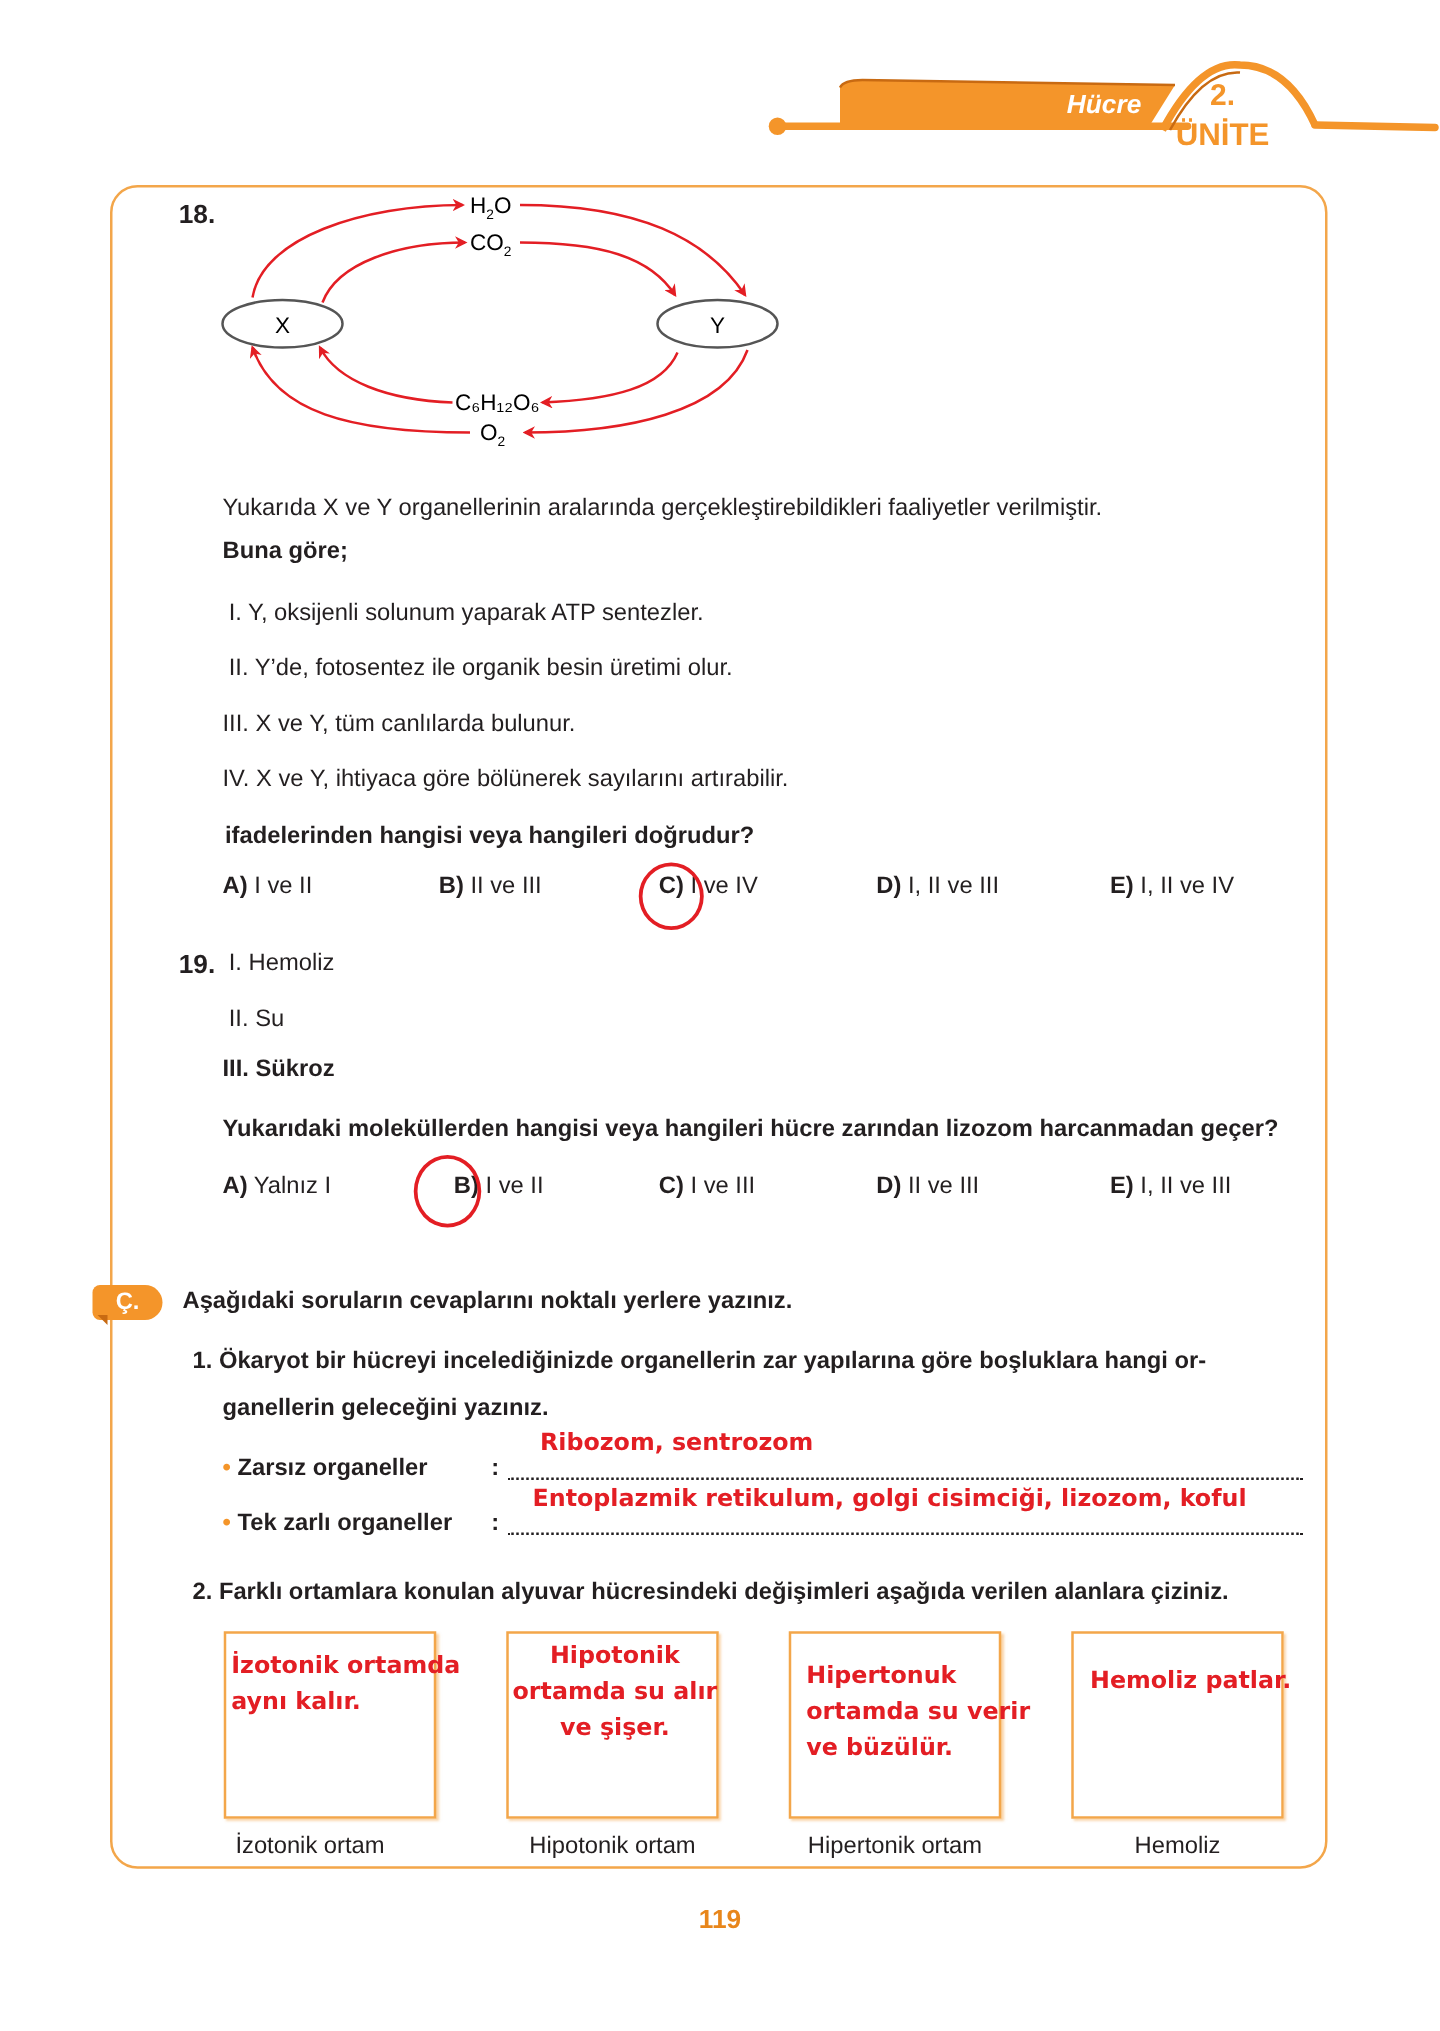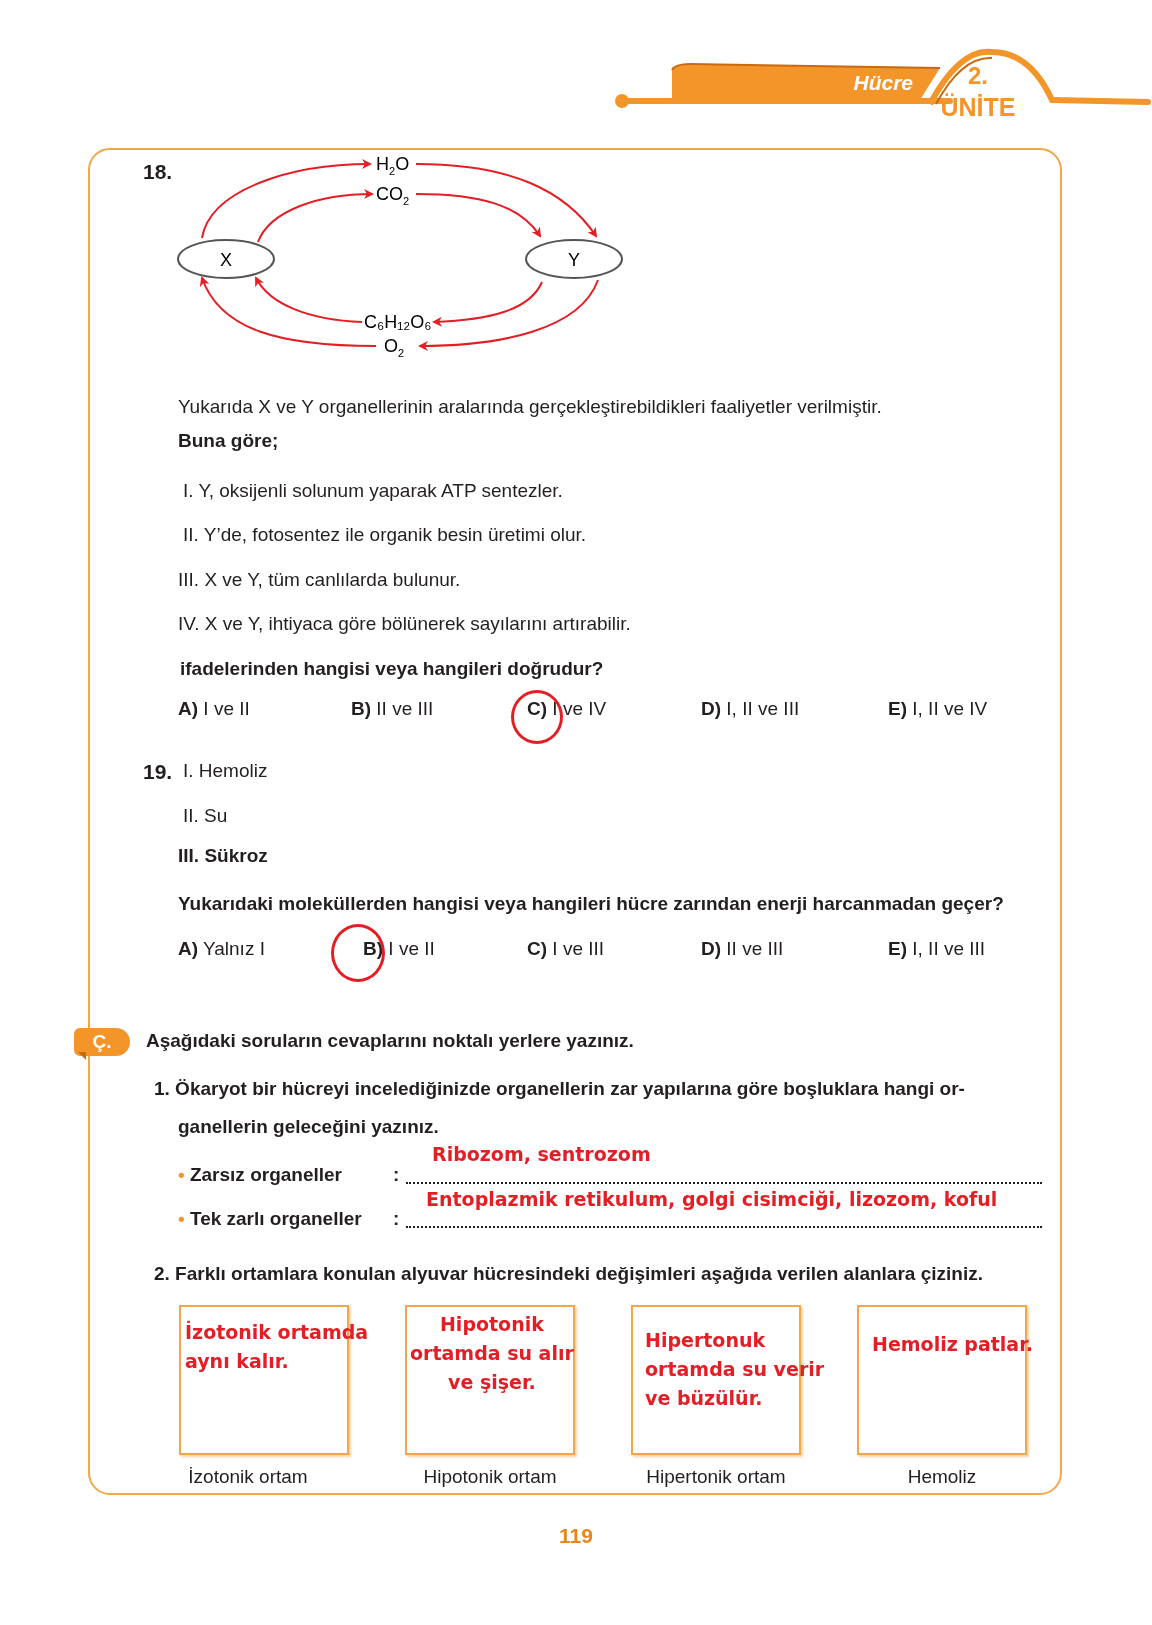--- a/index.html
+++ b/index.html
@@ -104,21 +104,21 @@
 <div class="abs txt" style="left:351px;top:698px;"><span class="ans-label">B)</span> <span>II ve III</span></div>
 <div class="abs txt" style="left:527px;top:698px;"><span class="ans-label">C)</span> <span>I ve IV</span></div>
 <div class="abs txt" style="left:701px;top:698px;"><span class="ans-label">D)</span> <span>I, II ve III</span></div>
 <div class="abs txt" style="left:888px;top:698px;"><span class="ans-label">E)</span> <span>I, II ve IV</span></div>
 <div class="circle-mark" style="left:511px;top:690px;width:52px;height:54px;"></div>
 
 <div class="abs qnum" style="left:143px;top:760px;">19.</div>
 <div class="abs txt" style="left:183px;top:760px;">I. Hemoliz</div>
 <div class="abs txt" style="left:183px;top:805px;">II. Su</div>
 <div class="abs txt" style="left:178px;top:845px;font-weight:bold;">III. Sükroz</div>
-<div class="abs txt bold" style="left:178px;top:893px;">Yukarıdaki moleküllerden hangisi veya hangileri hücre zarından enerji harcanmadan geçer?</div>
+<div class="abs txt bold" style="left:178px;top:893px;">Yukarıdaki moleküllerden hangisi veya hangileri hücre zarından lizozom harcanmadan geçer?</div>
 
 <div class="abs txt" style="left:178px;top:938px;"><span class="ans-label">A)</span> <span>Yalnız I</span></div>
 <div class="abs txt" style="left:339px;top:938px;margin-left:24px;"><span class="ans-label">B)</span> <span>I ve II</span></div>
 <div class="abs txt" style="left:527px;top:938px;"><span class="ans-label">C)</span> <span>I ve III</span></div>
 <div class="abs txt" style="left:701px;top:938px;"><span class="ans-label">D)</span> <span>II ve III</span></div>
 <div class="abs txt" style="left:888px;top:938px;"><span class="ans-label">E)</span> <span>I, II ve III</span></div>
 <div class="circle-mark" style="left:331px;top:924px;width:54px;height:58px;"></div>
 
 <div class="badge">Ç.</div>
 <div class="badge-tail"></div>

